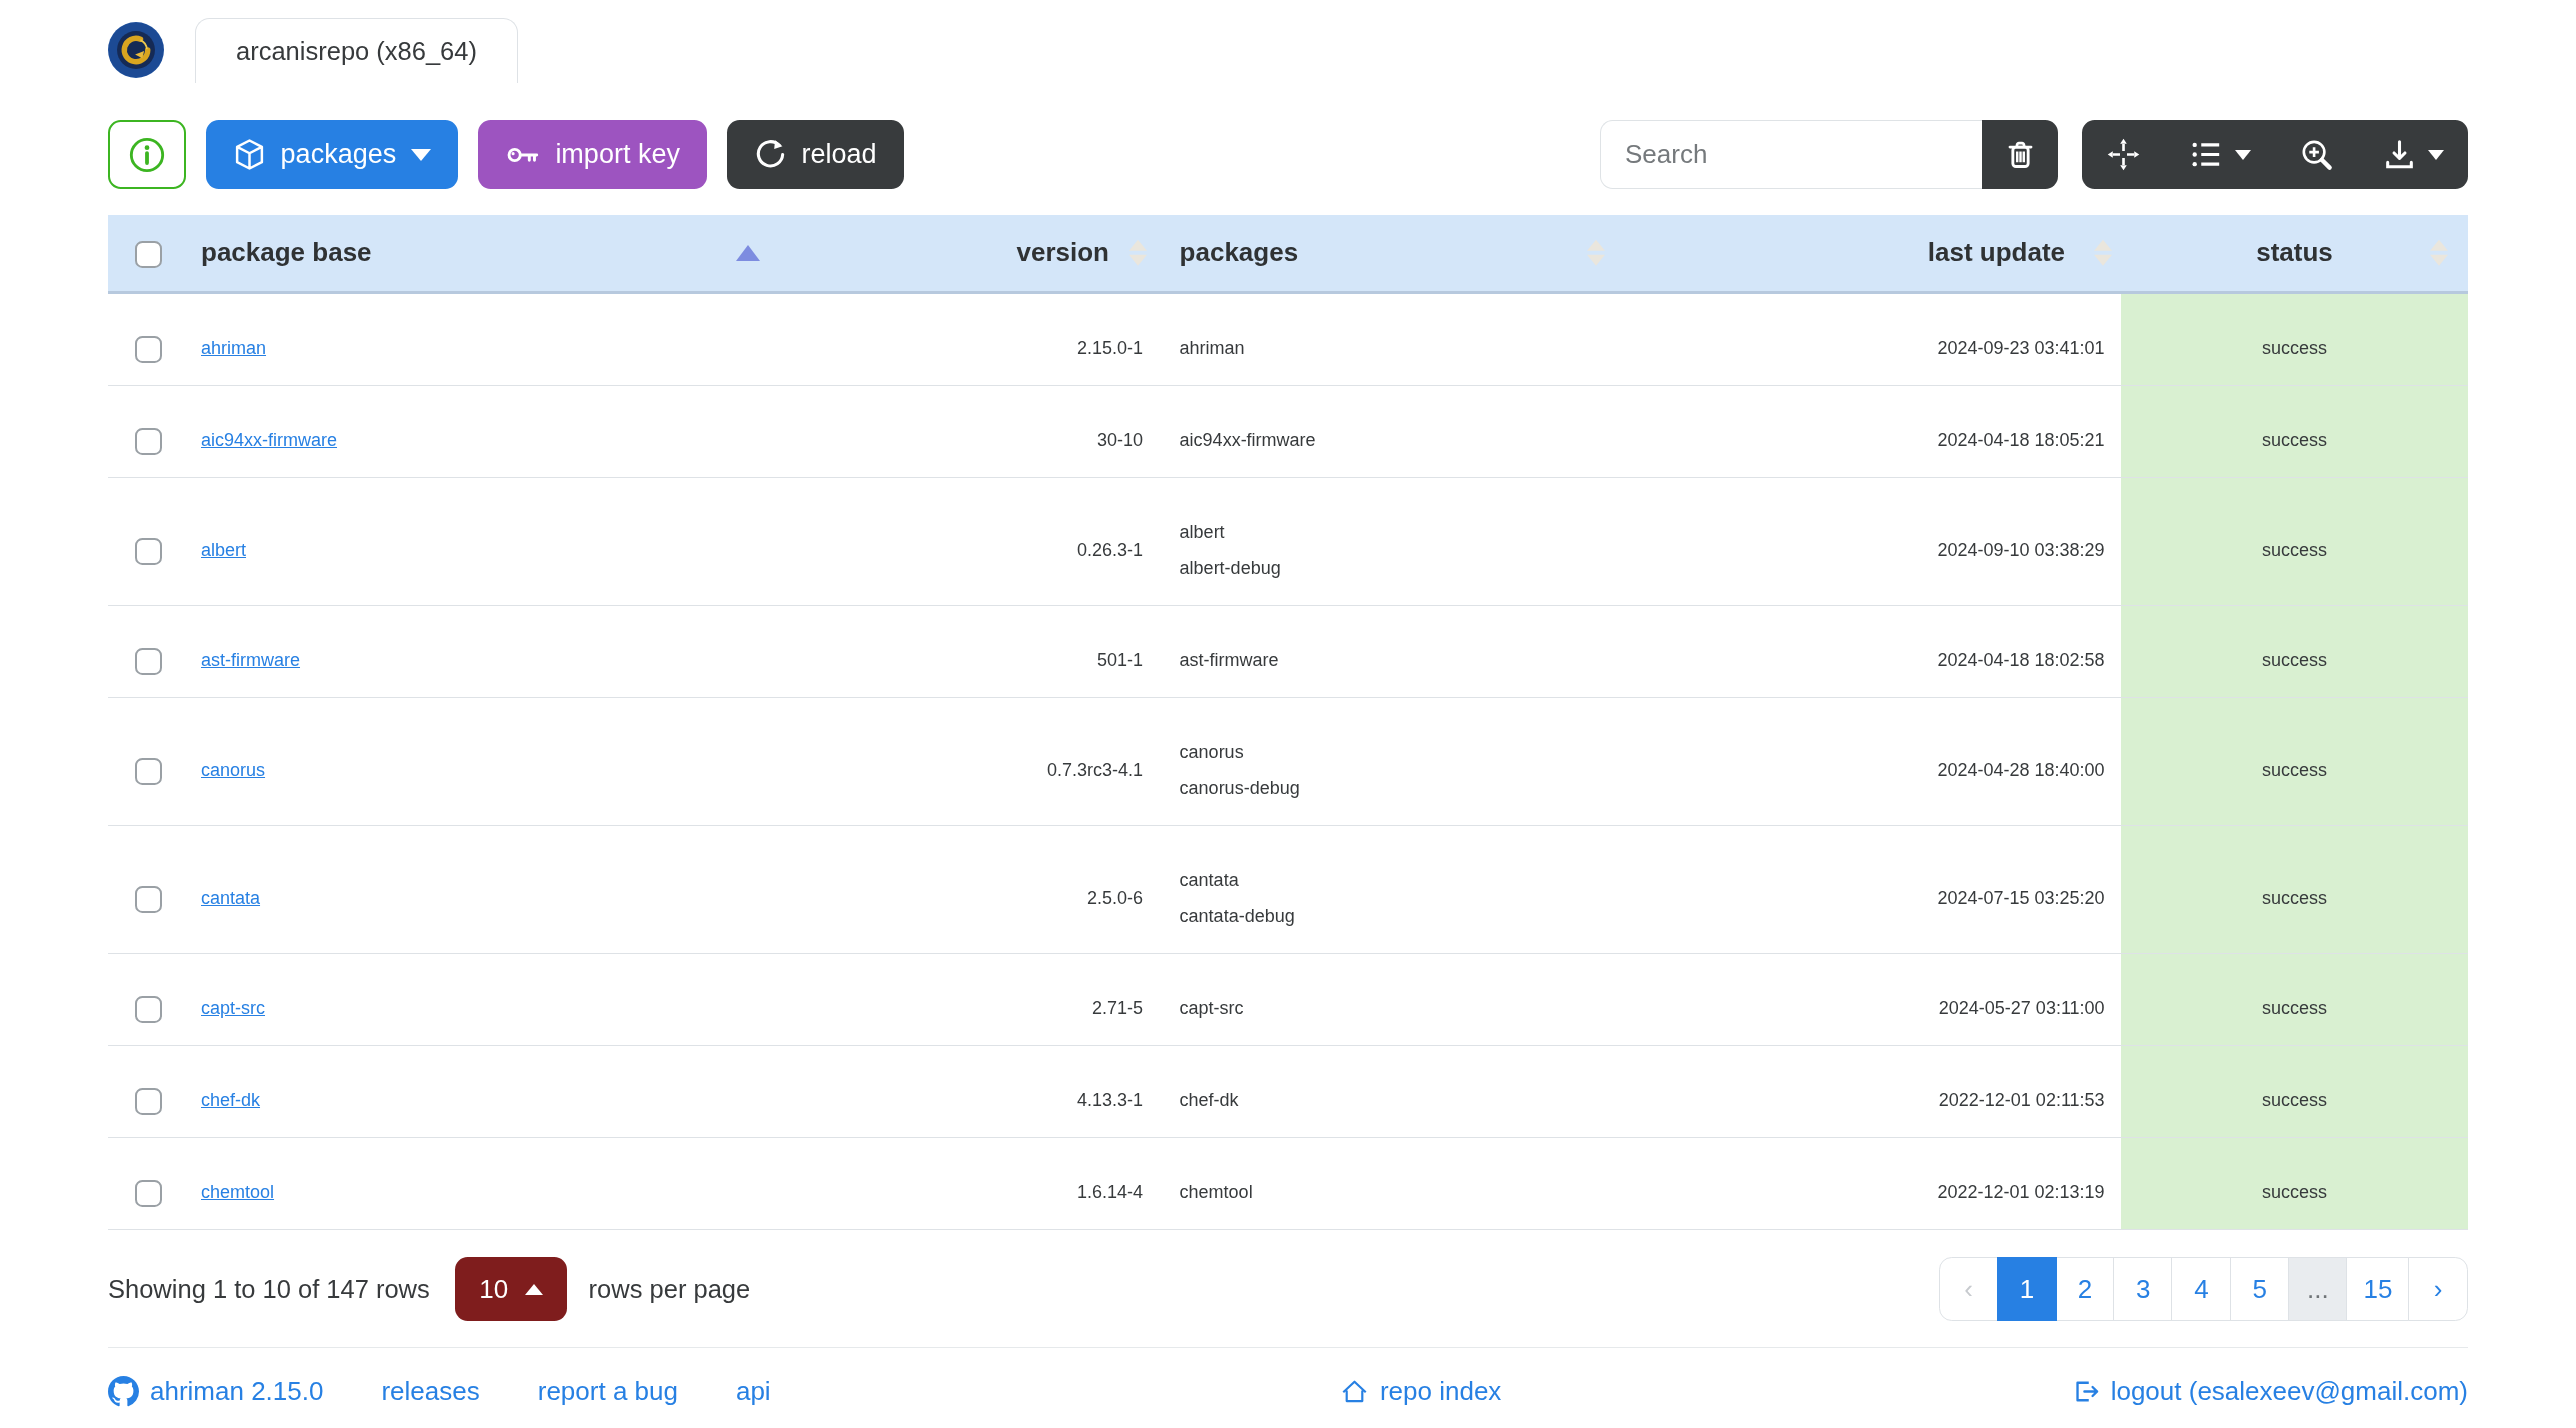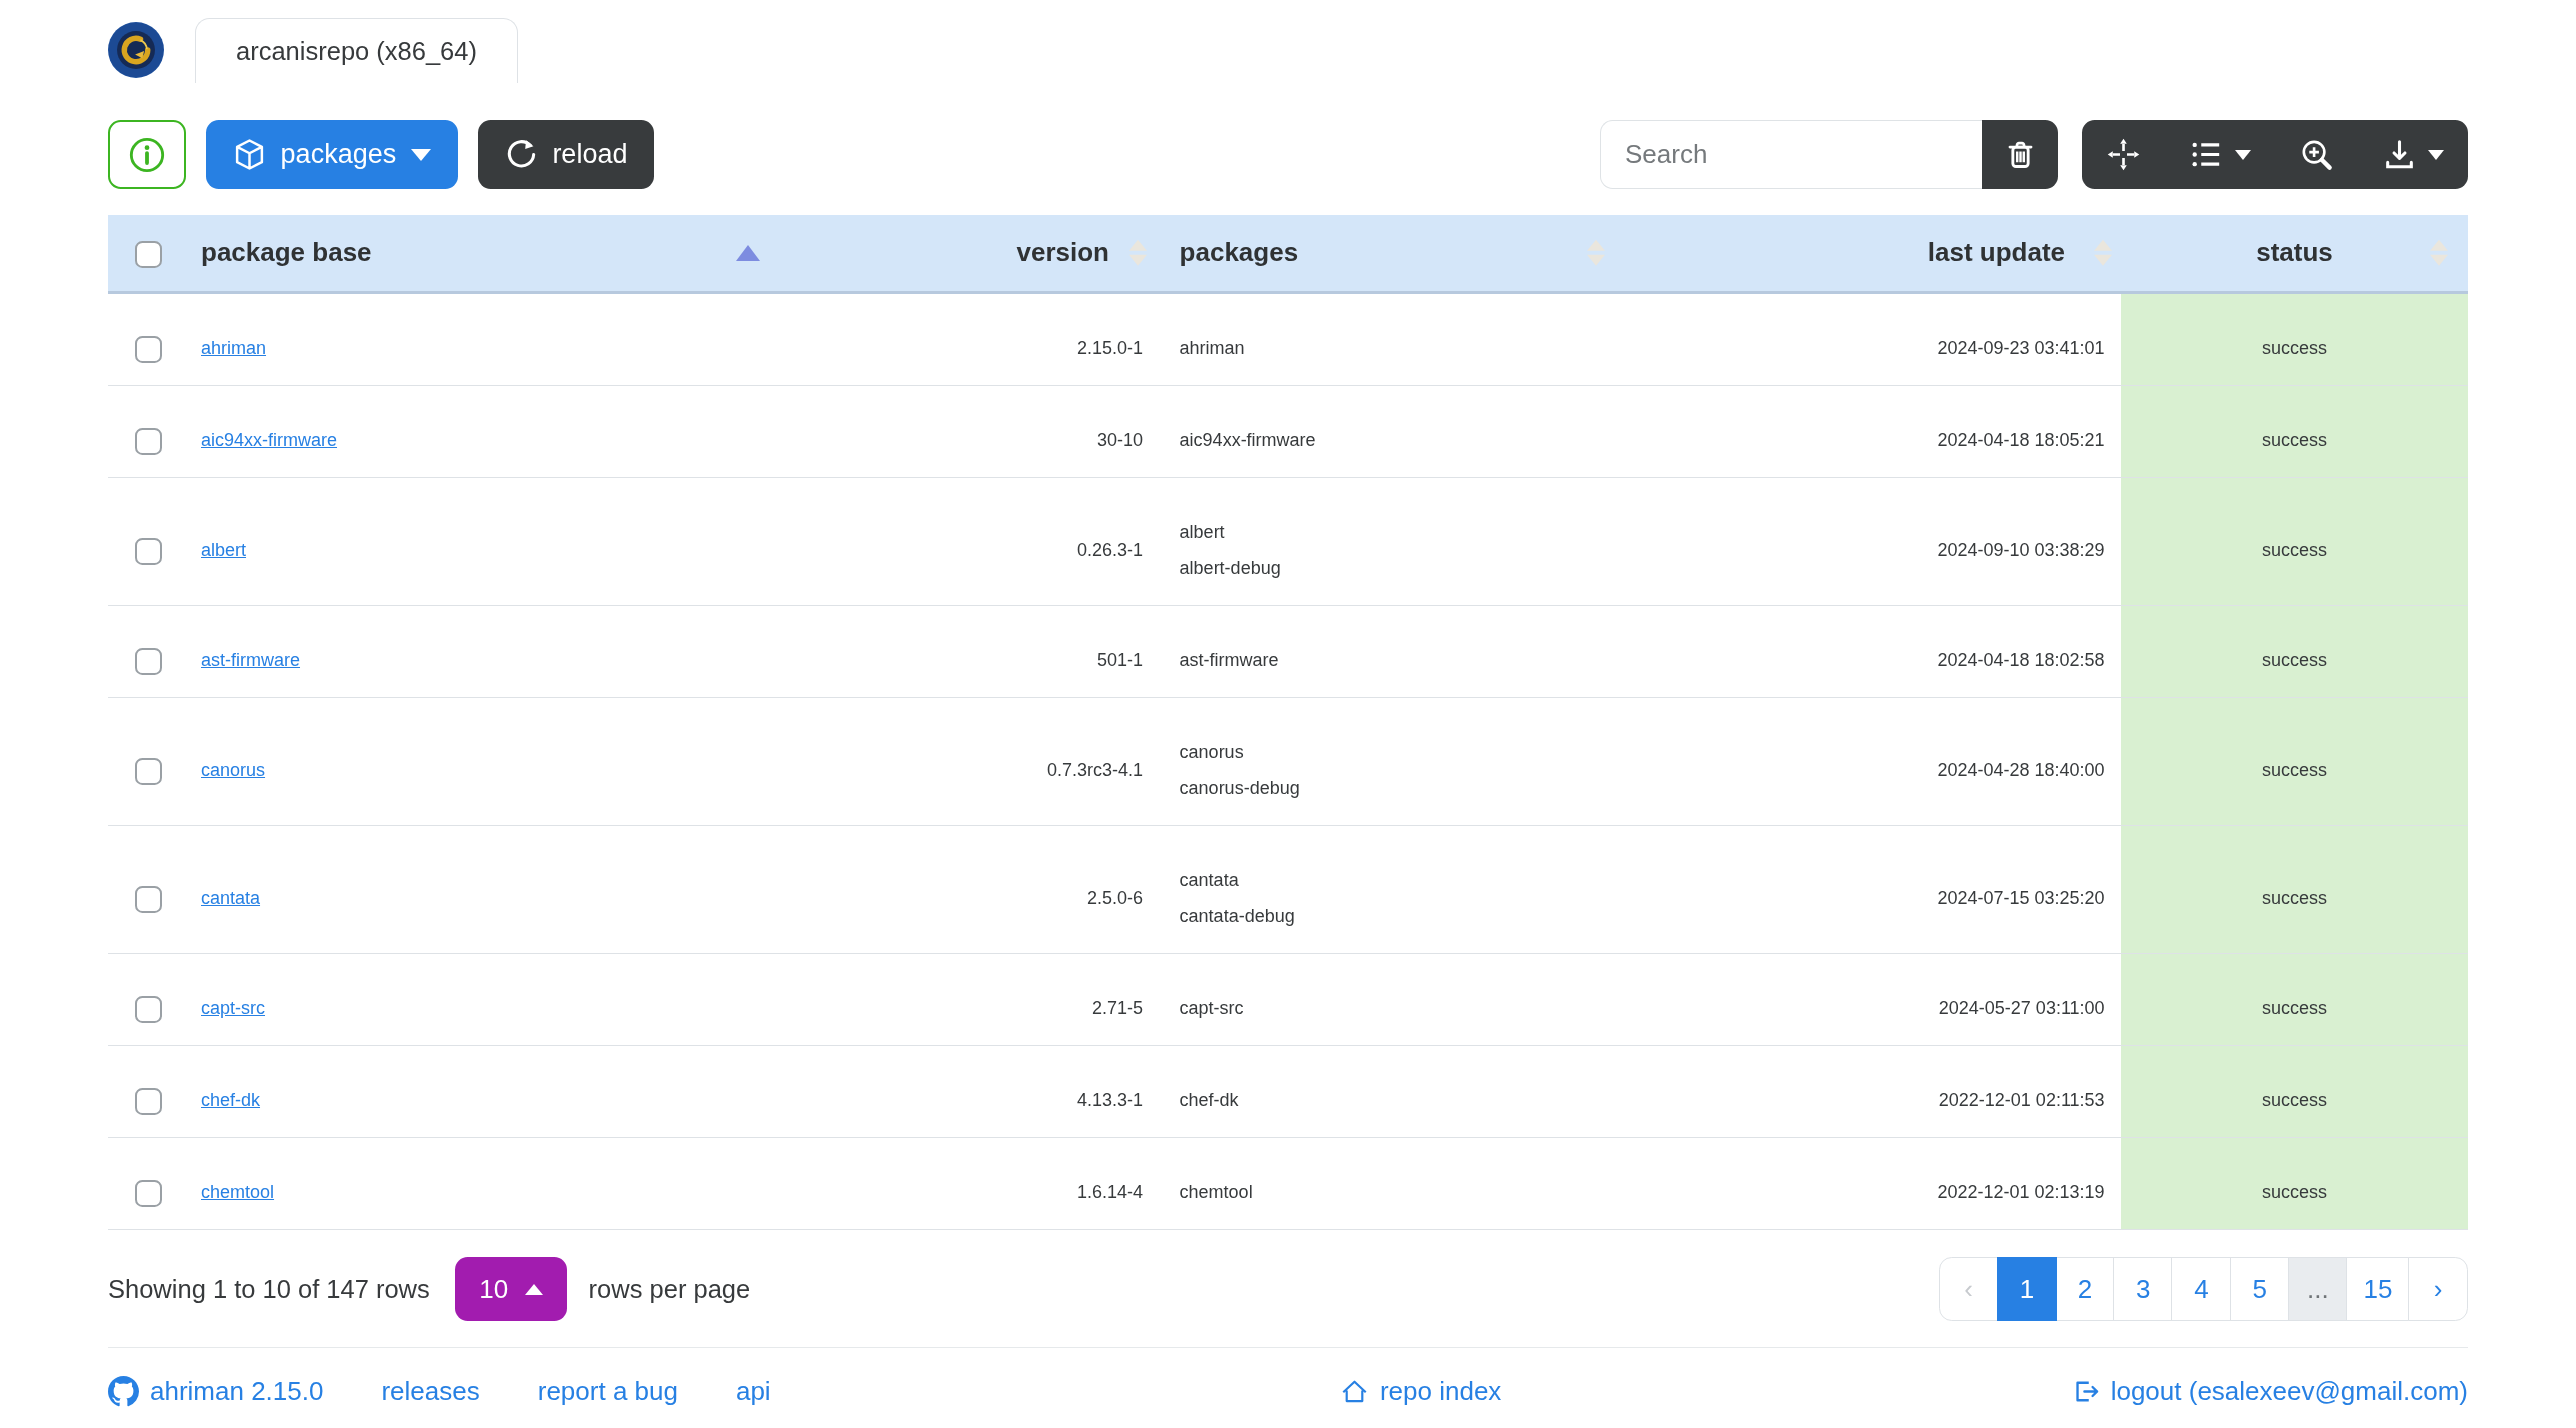--- a/index.html
+++ b/index.html
@@ -87,21 +87,21 @@
     width:0; height:0; border-left:12.7px solid transparent; border-right:12.7px solid transparent; border-bottom:16.4px solid #7d8ce0; }
   .sort-both { position:absolute; top:50%; transform:translateY(-50%); display:flex; flex-direction:column; gap:4.5px; }
   .sort-both i { display:block; width:0; height:0; border-left:9px solid transparent; border-right:9px solid transparent; }
   .sort-both .up { border-bottom:11px solid #eae6dd; }
   .sort-both .dn { border-top:11px solid #eae6dd; }
   .sb-version { right:18px; } .sb-packages { right:106px; } .sb-update { right:9px; } .sb-status { right:20px; }
 
   
   .table-footer { margin-top:27px; display:flex; align-items:center; }
   .summary { color:#373a3c; }
-  .page-size-btn { margin-left:25.5px; height:64px; background:#a21caf; color:#fff; border:none; border-radius:12.7px; padding:0 24px; font-family:inherit; font-size:26px; display:flex; align-items:center; gap:16.4px; cursor:pointer; }
+  .page-size-btn { margin-left:25.5px; height:64px; background:#7f1d1d; color:#fff; border:none; border-radius:12.7px; padding:0 24px; font-family:inherit; font-size:26px; display:flex; align-items:center; gap:16.4px; cursor:pointer; }
   .page-size-btn .caret-up { border-left-width:9px; border-right-width:9px; border-bottom-width:11px; }
   .rpp { margin-left:22px; }
   .pagination { margin-left:auto; display:flex; }
   .page-btn {
     min-width:60px; height:64px; padding:0 16.4px; background:#fff; border:1.8px solid #dee2e6;
     margin-left:-1.8px; color:#2780e3; font-family:inherit; font-size:26px; cursor:pointer;
     display:flex; align-items:center; justify-content:center;
   }
   .page-btn:first-child { border-radius:12.7px 0 0 12.7px; margin-left:0; }
   .page-btn:last-child { border-radius:0 12.7px 12.7px 0; }
@@ -145,20 +145,28 @@
           <circle cx="8" cy="4.9" r="1" fill="currentColor"></circle>
           <path d="M8 7.2v4.2" stroke="currentColor" stroke-width="1.6" stroke-linecap="round"></path>
         </svg>
       </button>
       <button class="btn btn-primary">
         <svg class="icon-svg" width="33" height="33" viewBox="0 0 16 16">
           <path d="M8 1.2 14 4.3v7.4L8 14.8 2 11.7V4.3Z M2 4.3 8 7.4l6-3.1 M8 7.4v7.4" fill="none" stroke="currentColor" stroke-width="1.2" stroke-linejoin="round"></path>
         </svg>
         <span>packages</span>
         <span class="caret-down"></span>
+      </button>
+      <button class="btn btn-purple">
+        <svg class="icon-svg" width="36" height="36" viewBox="0 0 16 16">
+          <circle cx="4.3" cy="8" r="2.5" fill="none" stroke="currentColor" stroke-width="1.3"></circle>
+          <circle cx="3.6" cy="7.4" r="0.7" fill="currentColor"></circle>
+          <path d="M6.8 8h7.3 M10.8 8v2.3 M13.1 8v2.3" fill="none" stroke="currentColor" stroke-width="1.3" stroke-linecap="round"></path>
+        </svg>
+        <span>import key</span>
       </button>
       <button class="btn btn-dark">
         <svg class="icon-svg" width="33" height="33" viewBox="0 0 16 16">
           <path d="M12.3 3.6A5.9 5.9 0 1 0 13.9 8" fill="none" stroke="currentColor" stroke-width="1.5" stroke-linecap="round"></path>
           <path d="M10.2 1.1 13.8 4.0 9.8 5.3 Z" fill="currentColor"></path>
         </svg>
         <span>reload</span>
       </button>
     </div>
 

